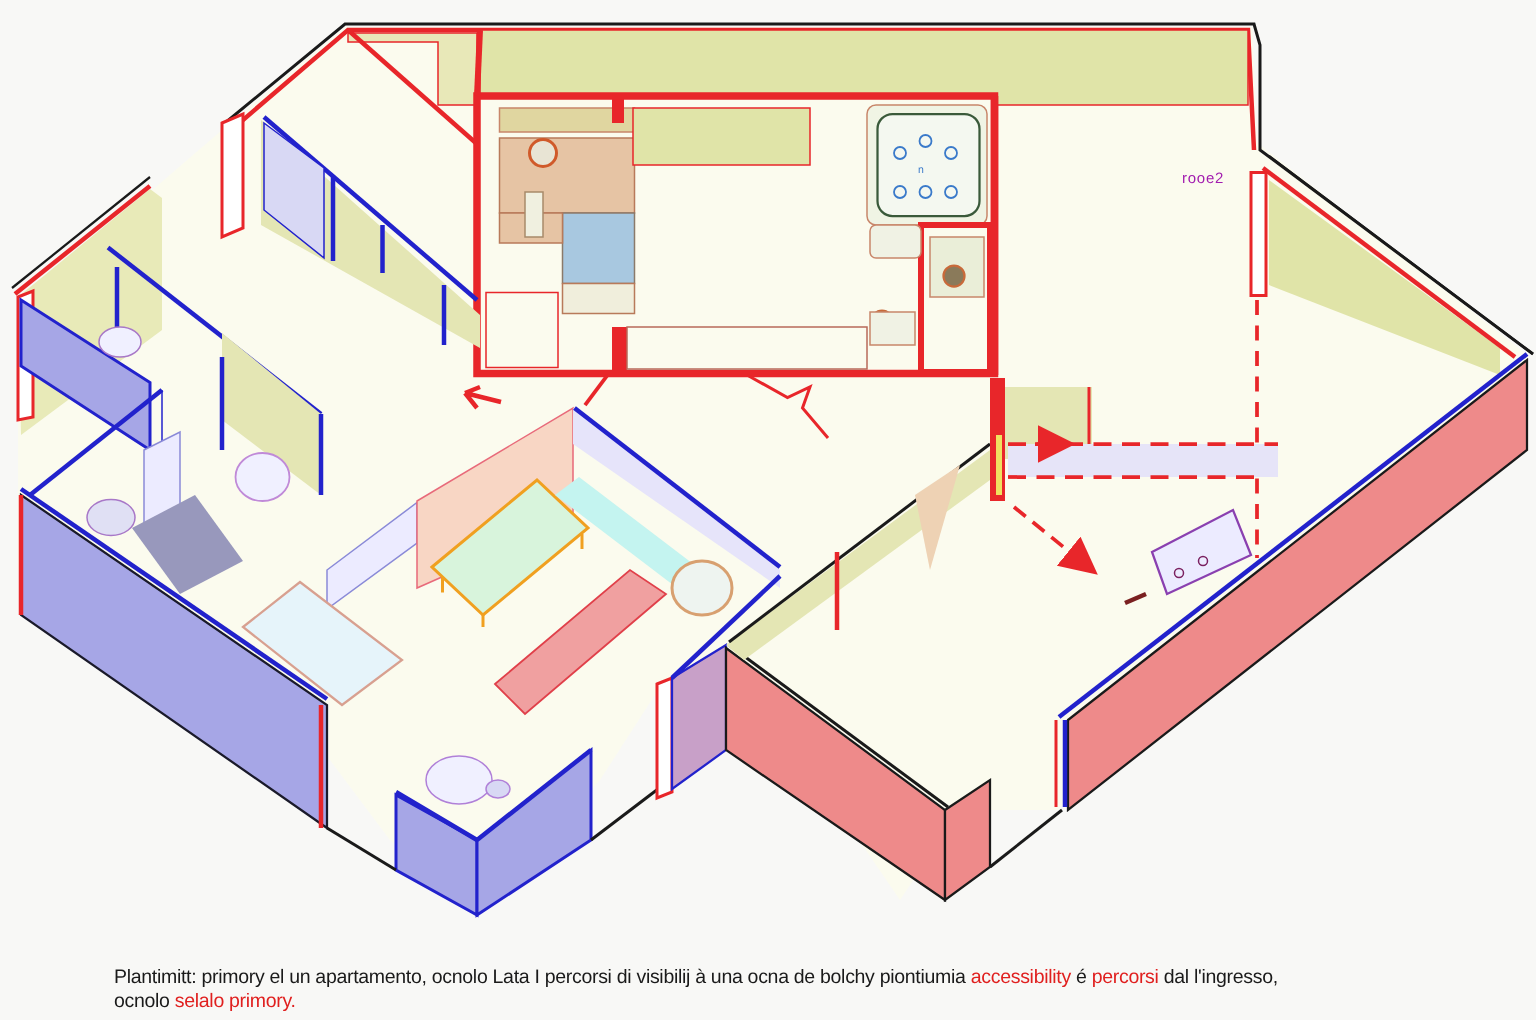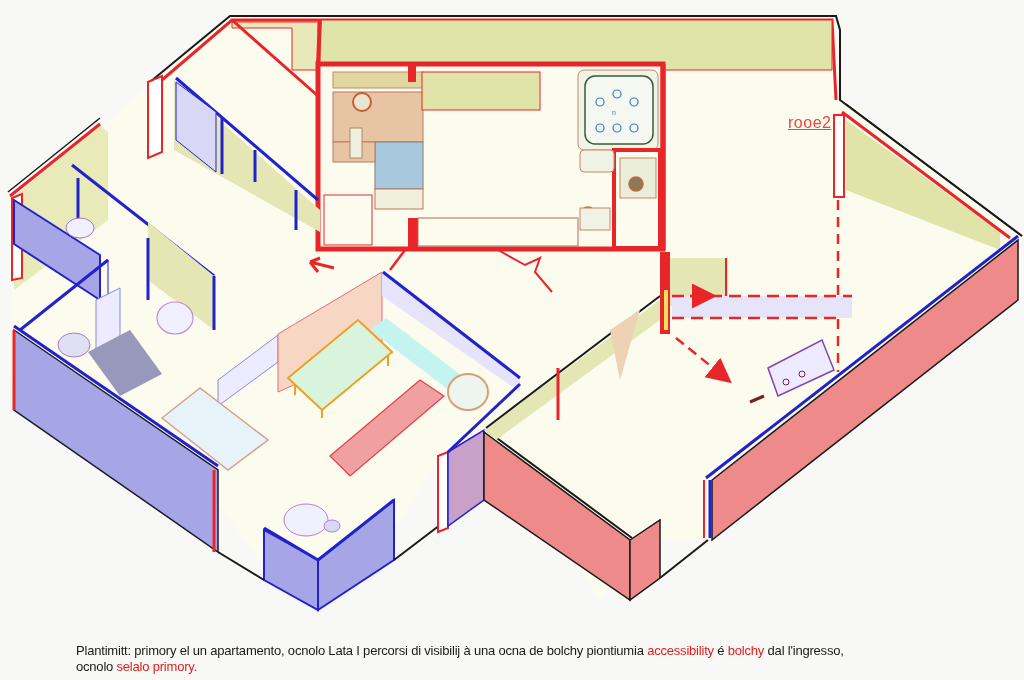--- a/index.html
+++ b/index.html
@@ -10,21 +10,21 @@
     position: relative;
   }
   #stage { position: absolute; left: 0; top: 0; width: 1024px; height: 630px; }
   #caption {
     position: absolute; left: 76px; top: 643px; width: 880px;
     font-size: 13px; line-height: 16px; color: #1a1a1a; letter-spacing: -0.2px;
   }
   #caption .hl { color: #e0201f; text-align: center; }
   #room-label {
     position: absolute; left: 788px; top: 114px;
-    font-size: 16px; color: #ef4444; letter-spacing: 0.5px; text-decoration: underline;
+    font-size: 10px; color: #a21caf; letter-spacing: 0.5px;
   }
 </style>
 </head>
 <body>
 
 <svg id="stage" viewBox="0 0 1024 630" xmlns="http://www.w3.org/2000/svg">
   <defs>
     <marker id="arrowRed" markerWidth="10" markerHeight="10" refX="8" refY="5" orient="auto">
       <path d="M0,0 L10,5 L0,10 z" fill="#e8262a"></path>
     </marker>
@@ -188,15 +188,15 @@
     <polygon points="768,368 822,340 834,370 778,396" fill="#ecebff" stroke="#8a40b0" stroke-width="1.5"></polygon>
     <circle cx="786" cy="382" r="3" fill="none" stroke="#7a2060" stroke-width="1"></circle>
     <circle cx="802" cy="374" r="3" fill="none" stroke="#7a2060" stroke-width="1"></circle>
     <path d="M750,402 L764,396" stroke="#7a2020" stroke-width="3"></path>
   </g>
 </svg>
 
 <div id="room-label">rooe2</div>
 
 <div id="caption">
-  <span>Plantimitt: primory el un apartamento, ocnolo Lata I percorsi di visibilij à una ocna de bolchy piontiumia </span><span class="hl">accessibility</span><span> é </span><span class="hl">bolchy</span><span> dal l'ingresso,</span><br>
+  <span>Plantimitt: primory el un apartamento, ocnolo Lata I percorsi di visibilij à una ocna de bolchy piontiumia </span><span class="hl">accessibility</span><span> é </span><span class="hl">percorsi</span><span> dal l'ingresso,</span><br>
   <span>ocnolo </span><span class="hl">selalo primory.</span>
 </div>
 
 </body></html>

